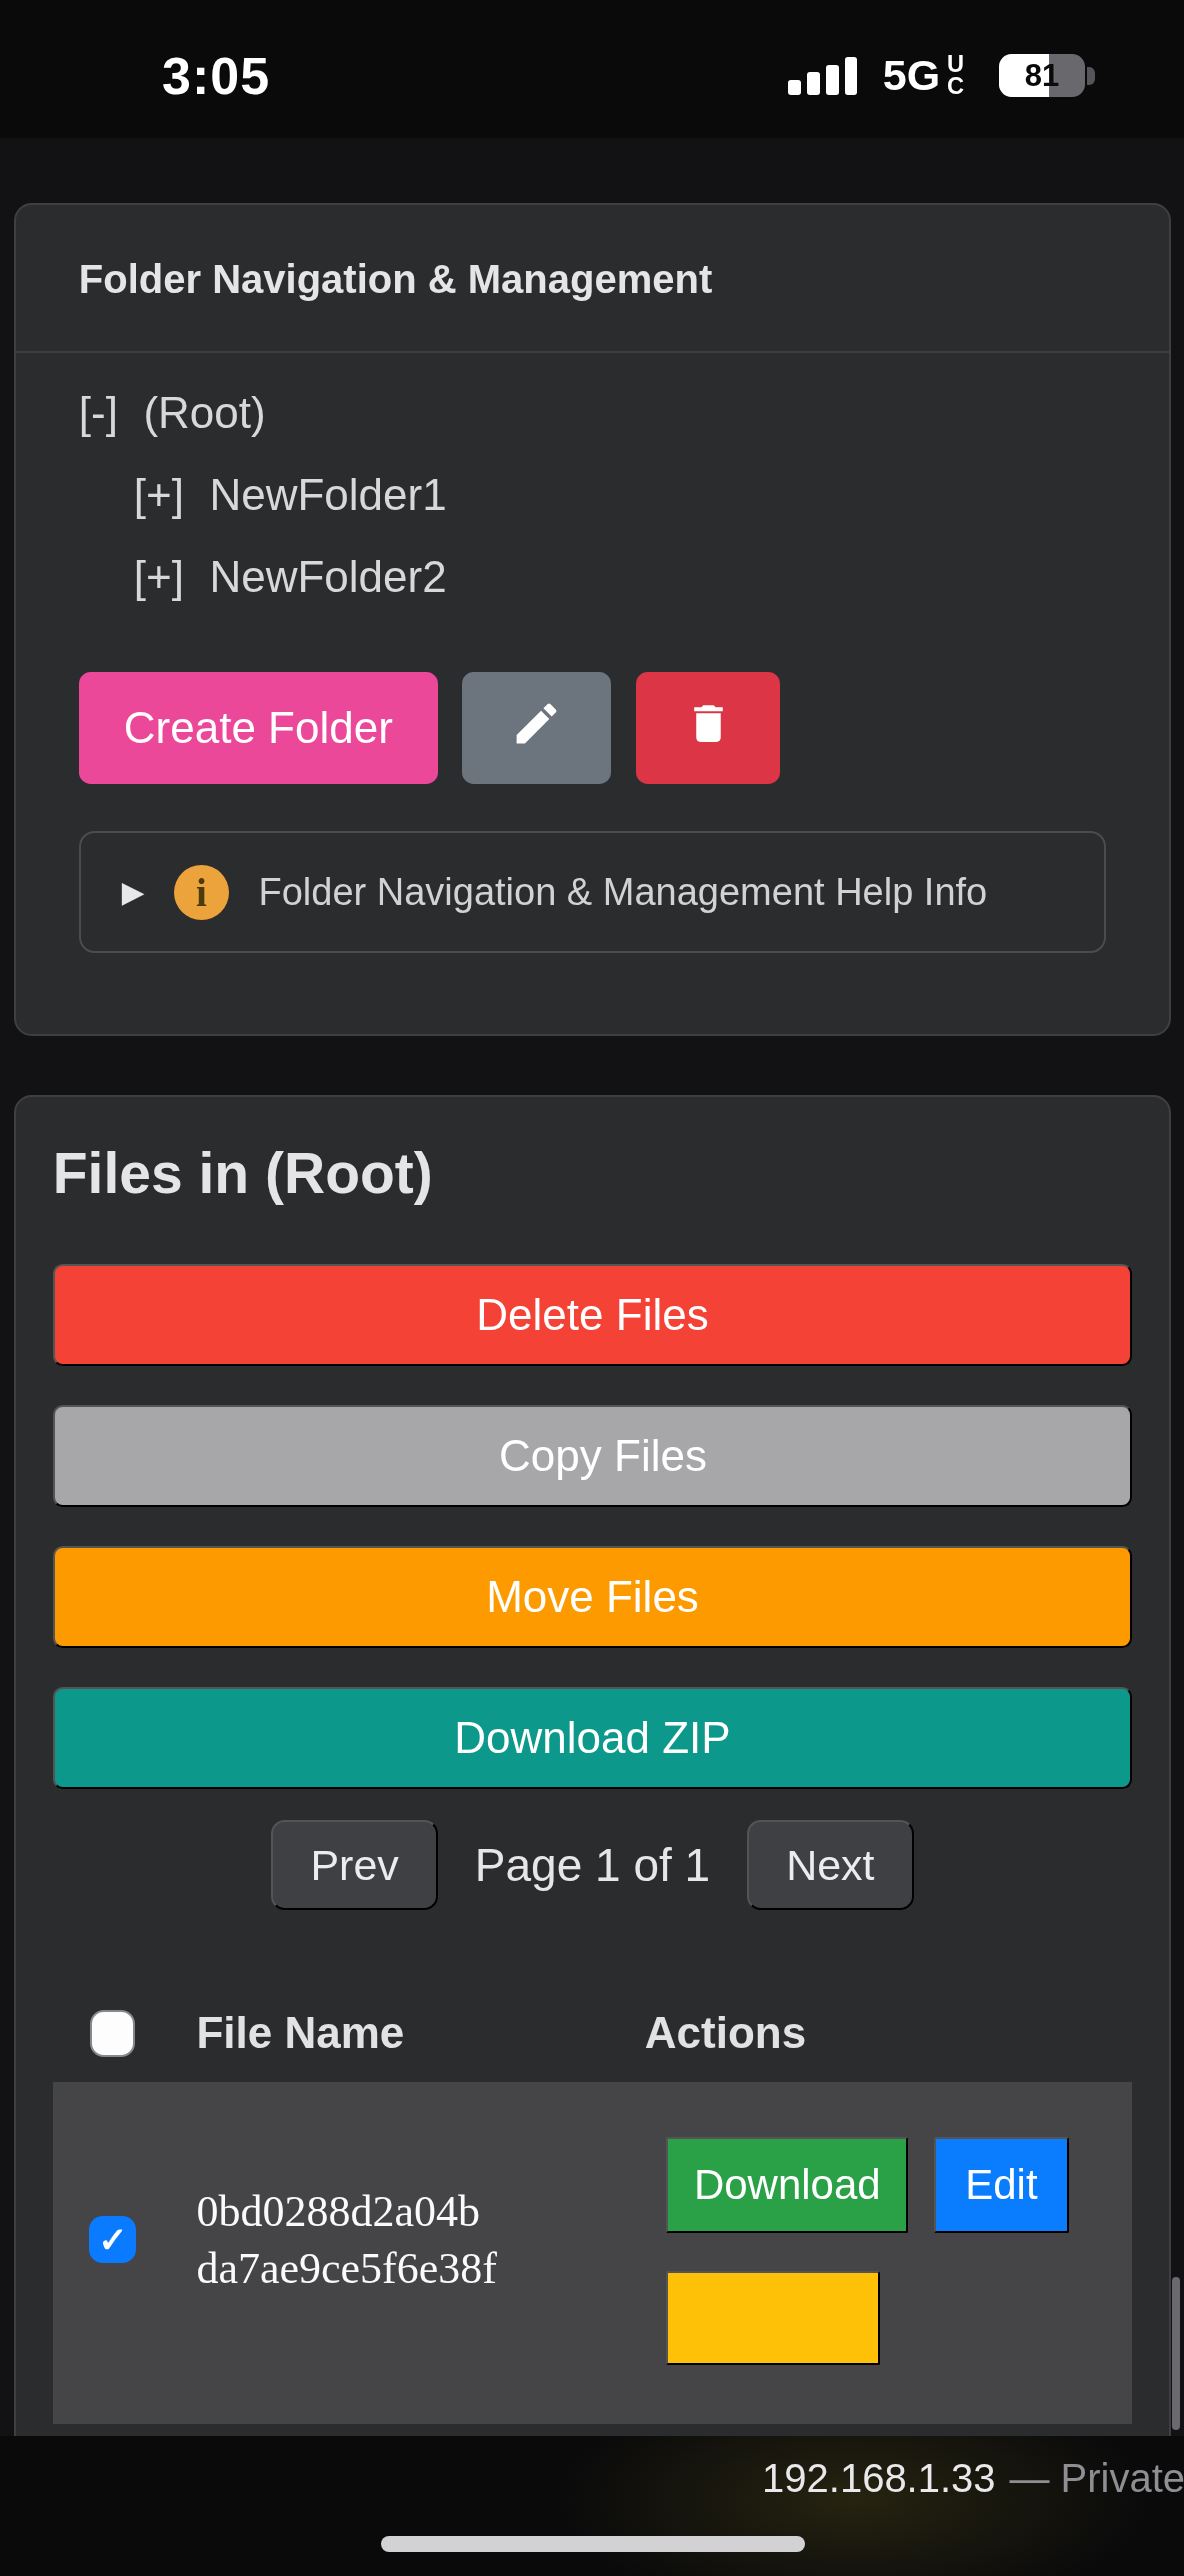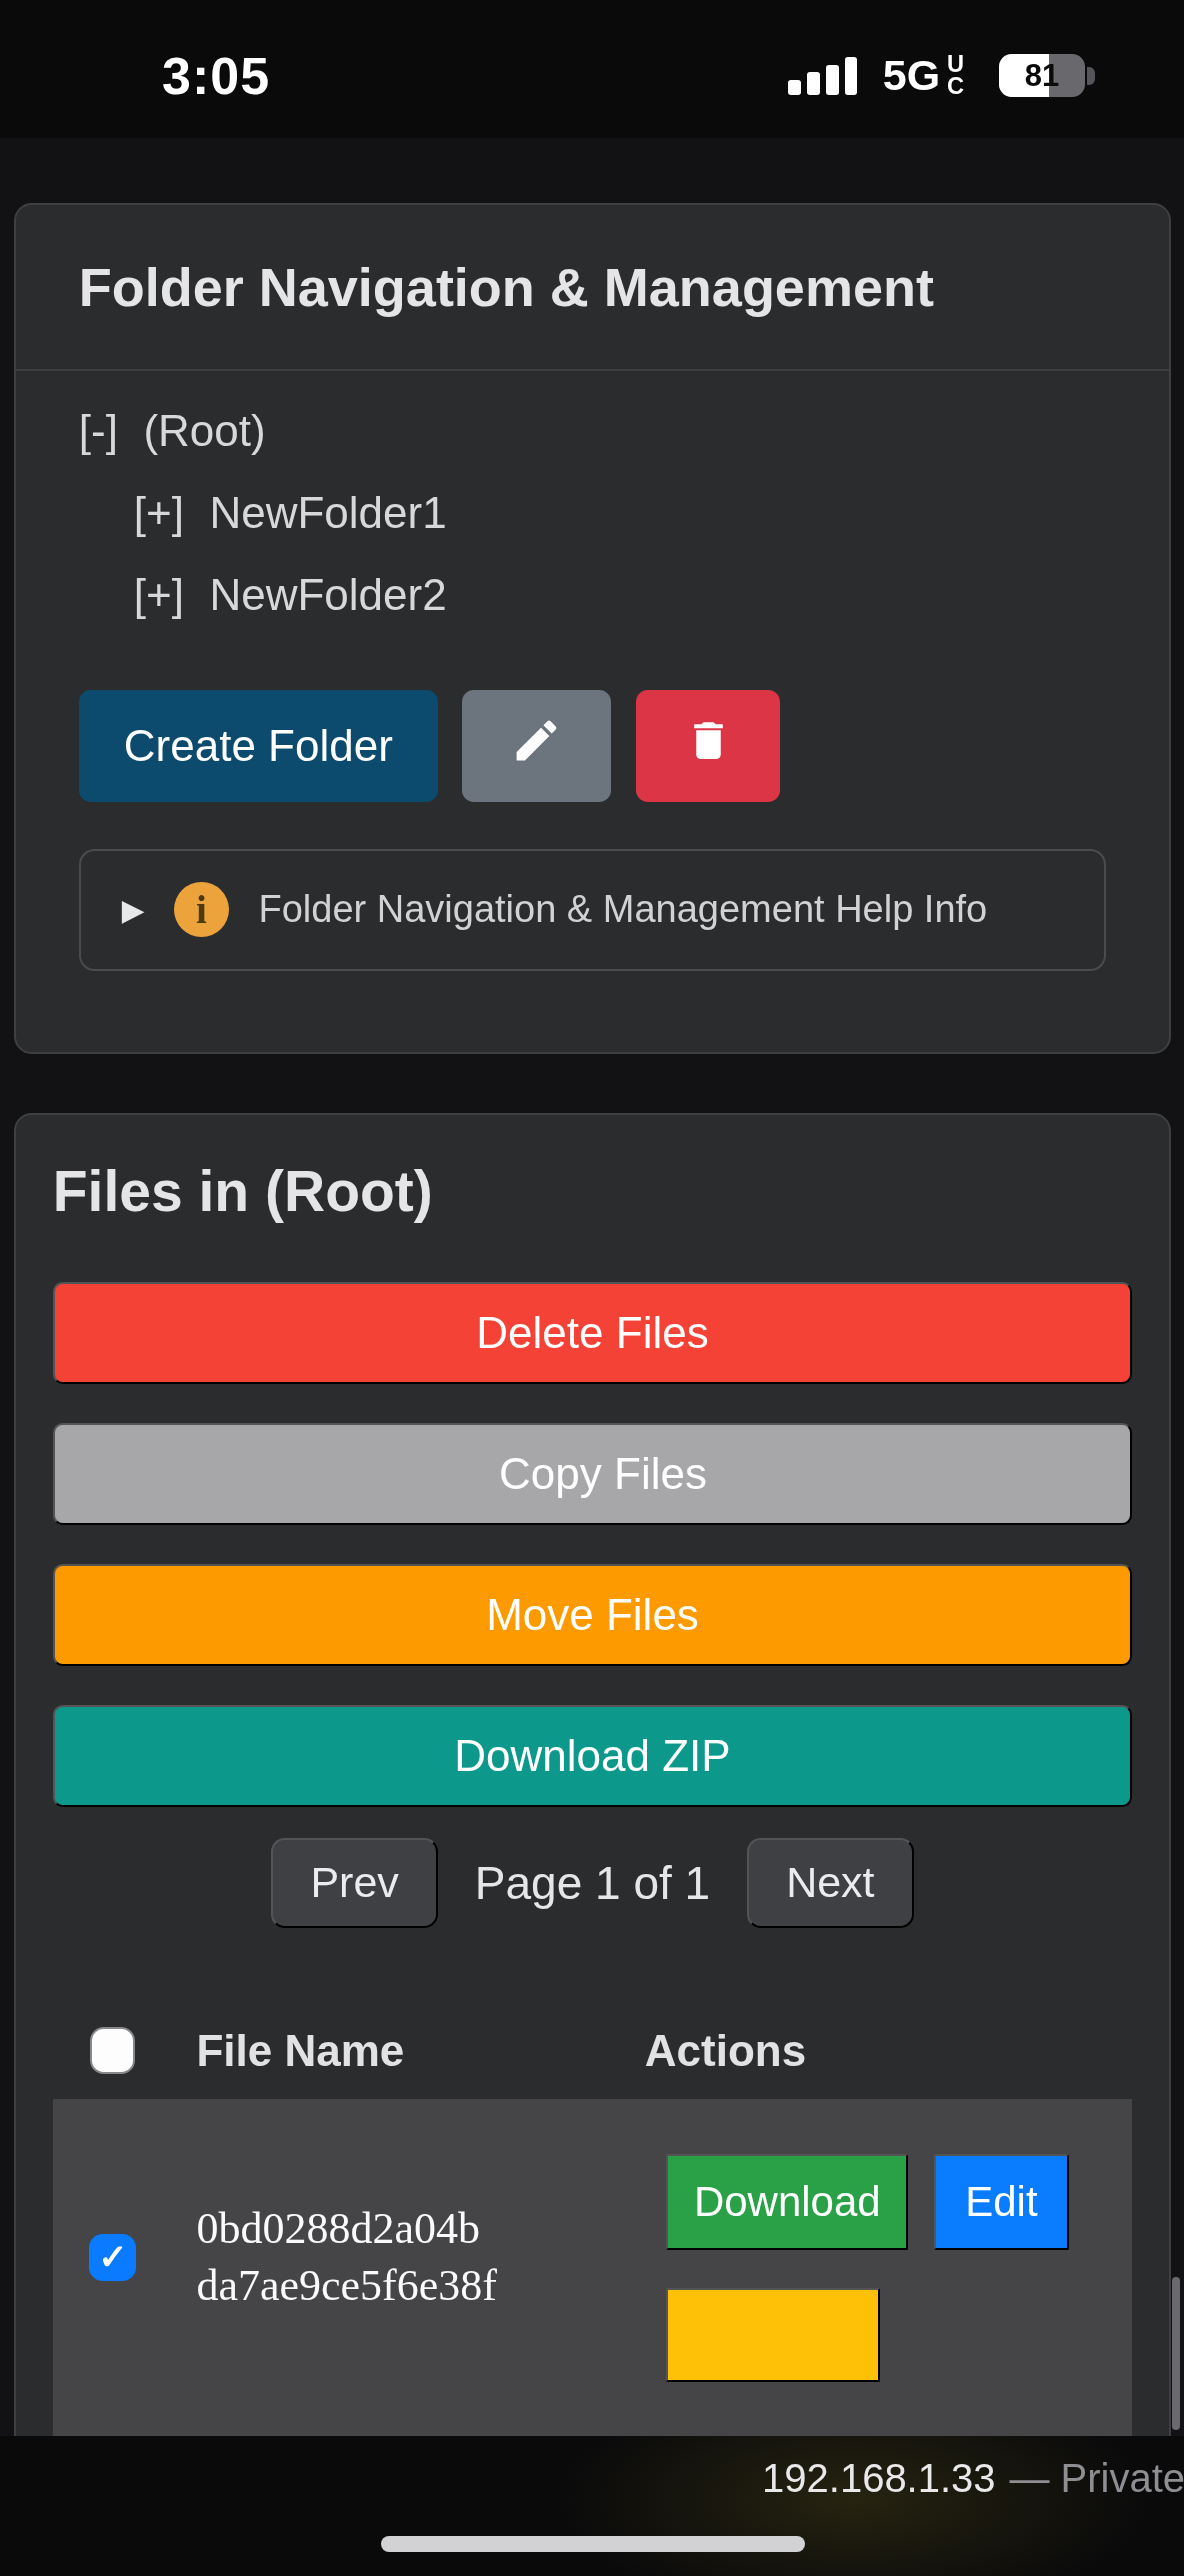--- a/index.html
+++ b/index.html
@@ -24,31 +24,31 @@
   .battery { position:relative; width:86px; height:43px; border-radius:12.8px; background:#69696d; overflow:hidden; }
   .battery-fill { position:absolute; top:0; left:0; bottom:0; width:58%; background:#ffffff; }
   .battery-num { position:absolute; inset:0; display:flex; align-items:center; justify-content:center;
                  font-size:31px; font-weight:700; color:#0a0a0a; z-index:2; }
   .battery-nub { width:7.9px; height:17.7px; background:#56565a; border-radius:0 5.9px 5.9px 0; margin-left:2px; }
 
   
   .card { margin:0 13.8px; background:#2b2c2e; border:2px solid #3e3f43; border-radius:17.7px; }
   .card1 { margin-top:65px; }
   .card1-header { padding:49px 63px 47px; border-bottom:2px solid rgba(255,255,255,0.09); }
-  .card1-title { font-size:54px; line-height:1.25; font-weight:700; color:#e5e5e7; }
+  .card1-title { font-size:40px; line-height:1.25; font-weight:700; color:#e5e5e7; }
   .card1-body { padding:35px 63px 81px; }
 
   .tree-item { display:flex; gap:25.5px; font-size:44px; color:#d8d8da; line-height:49px; margin-top:33px; }
   .tree-item:first-child { margin-top:0; }
   .tree-item.indent { padding-left:55px; }
 
   .btn-row { display:flex; gap:24.6px; margin-top:71px; }
   .btn { display:flex; align-items:center; justify-content:center; border-radius:11.8px; color:#fff;
          font-size:44px; cursor:pointer; border:none; font-family:inherit; }
-  .create-btn { background:#0c4a6e; height:112px; padding:0 45px; }
+  .create-btn { background:#ec4899; height:112px; padding:0 45px; }
   .icon-btn { height:112px; width:149px; }
   .pencil-btn { background:#6c757d; }
   .trash-btn { background:#dc3545; width:144px; }
 
   .accordion { margin-top:47px; border:2px solid #4b4c50; border-radius:15.7px; height:122px;
                display:flex; align-items:center; gap:29.5px; padding:0 41px; }
   .tri { font-size:29.5px; color:#e8e8e8; flex-shrink:0; }
   .info-circle { width:55px; height:55px; border-radius:50%; background:#eda33b; display:flex;
                  align-items:center; justify-content:center; font-family:"Liberation Serif", serif;
                  font-size:39px; font-weight:700; color:#4a3a0d; flex-shrink:0; }

